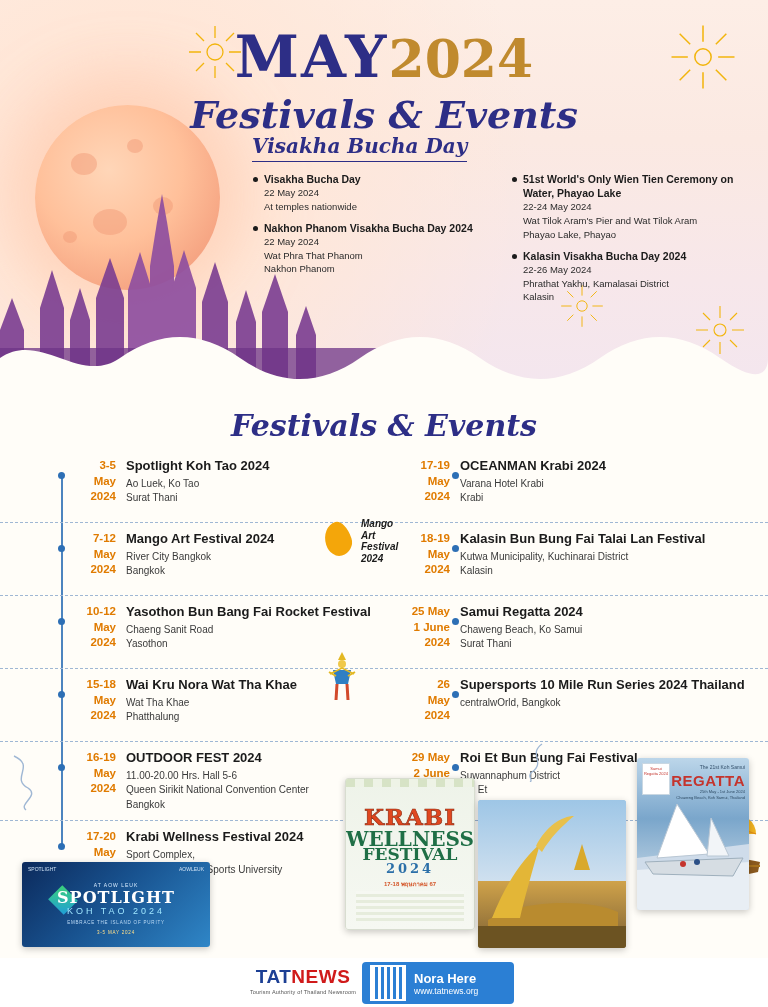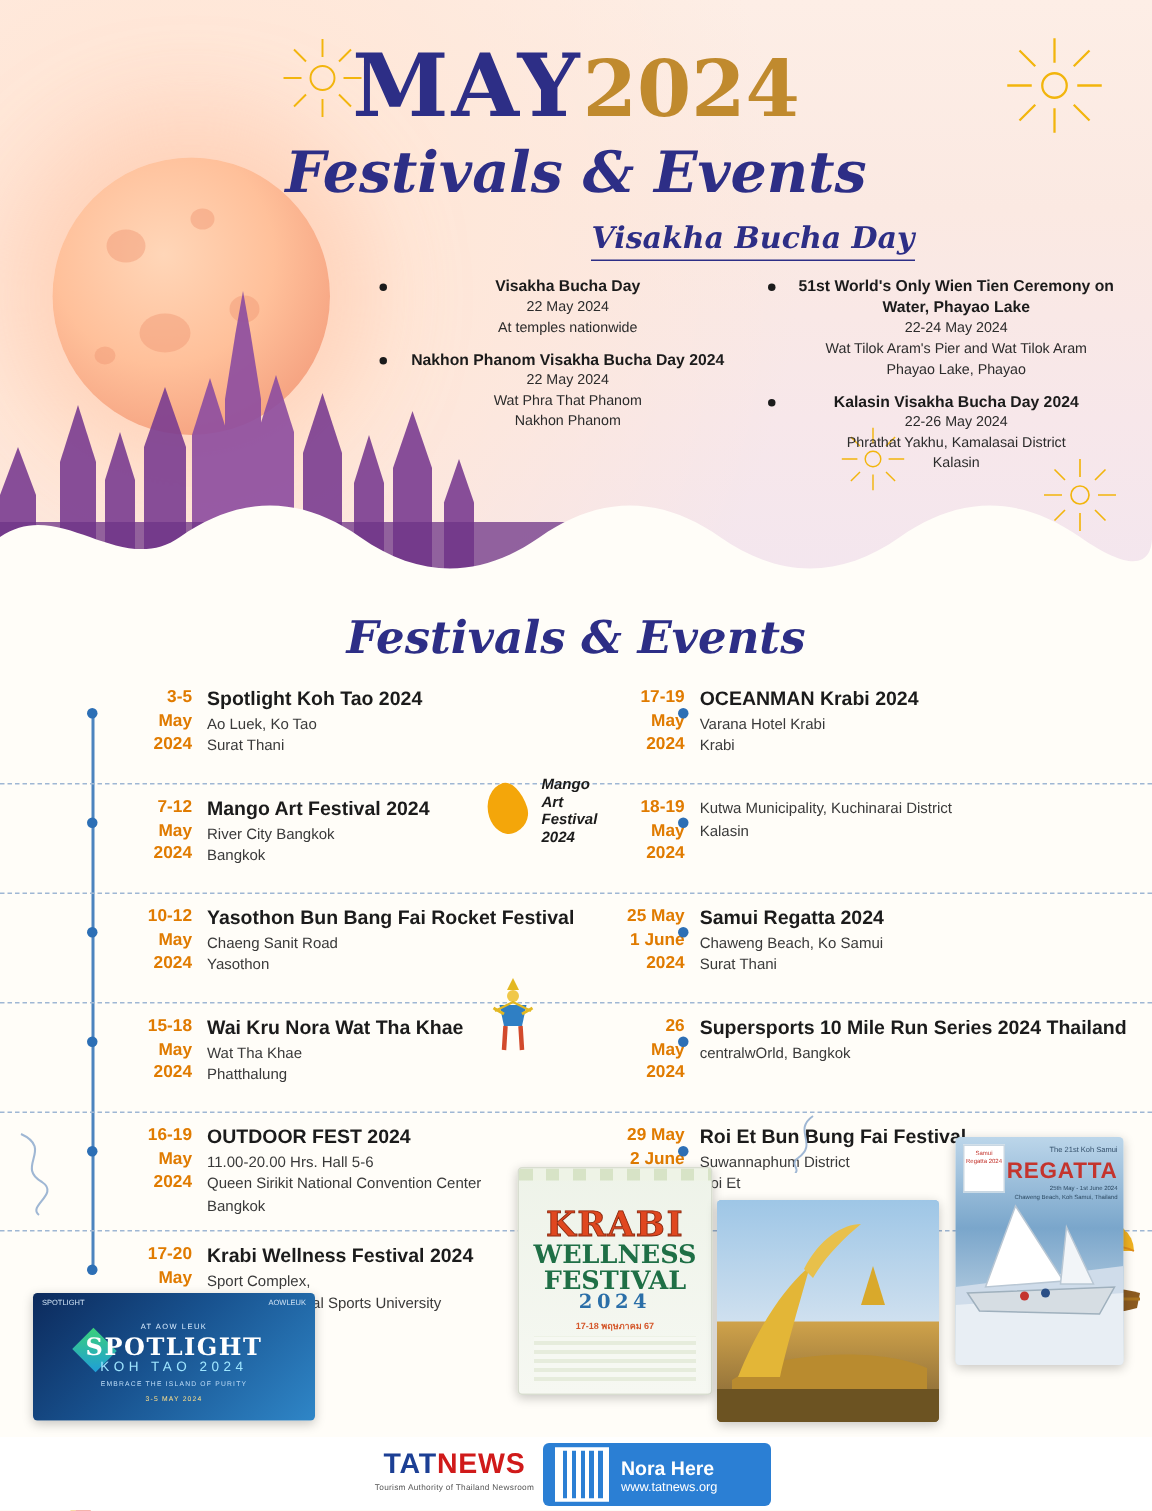--- a/index.html
+++ b/index.html
@@ -41,21 +41,21 @@
     font-family:"DejaVu Serif", serif;font-size:52px;color:#c08a2e;font-weight:bold;
     display:inline-block;line-height:1;
   }
   .title-sub{
     font-family:"DejaVu Serif", serif;font-size:38px;color:#2d2e86;margin-top:6px;
     font-style:italic;font-weight:bold;
   }
 
   
   .visakha{
-    position:absolute;left:252px;top:146px;width:500px;text-align:center;
+    position:absolute;left:252px;top:134px;width:500px;
   }
   .visakha-title{
     font-family:"DejaVu Serif", serif;font-size:20px;color:#2d2e86;font-weight:bold;
     border-bottom:1.5px solid #2d2e86;display:inline-block;padding-bottom:3px;font-style:italic;
   }
   .vis-cols{display:flex;gap:18px;margin-top:10px;}
   .vis-col{width:242px;}
   .vis-item{margin-bottom:7px;}
   .vis-head{
     font-size:10.5px;color:#1b1b1b;font-weight:bold;line-height:1.35;
@@ -72,21 +72,21 @@
     position:absolute;left:0;top:398px;width:768px;height:560px;background:#fffdf8;
   }
   .section-title{
     position:absolute;left:0;top:10px;width:768px;text-align:center;
     font-family:"DejaVu Serif", serif;font-size:30px;color:#2d2e86;font-weight:bold;font-style:italic;
   }
 
   .timeline{position:absolute;left:0;top:52px;width:768px;}
   .row{
     position:relative;display:flex;border-bottom:1px dashed #9fb7d4;
-    min-height:56px;padding:8px 0 8px 12px;
+    min-height:56px;padding:8px 0 8px 0;
   }
   .row.last{border-bottom:none;}
   .cell{display:flex;gap:10px;}
   .cell-left{width:384px;padding-left:72px;box-sizing:border-box;}
   .cell-right{width:384px;padding-left:22px;box-sizing:border-box;}
   .date{
     width:44px;text-align:right;flex:0 0 44px;color:#e07b00;font-weight:bold;
     font-size:11.5px;line-height:1.35;
   }
   .date .d-line{display:block;}
@@ -359,20 +359,21 @@
 Bangkok</div>
           </div>
         </div>
         <div class="cell cell-right">
           <div class="date">
             <span class="d-line">18-19</span>
             <span class="d-line">May</span>
             <span class="d-line">2024</span>
           </div>
           <div class="info">
+            <div class="ev-title">Kalasin Bun Bung Fai Talai Lan Festival</div>
             <div class="ev-sub" style="white-space:pre-line;">Kutwa Municipality, Kuchinarai District
 Kalasin</div>
           </div>
         </div>
       </div>
 
       <div class="row">
         <div class="dot"></div>
         <div class="dot-r"></div>
         <div class="cell cell-left">
@@ -503,21 +504,21 @@
     <div class="cap pst-title" style="top:26px;font-size:16px;color:#ffffff;letter-spacing:1px;">SPOTLIGHT</div>
     <div class="cap" style="top:44px;font-size:9px;color:#9fe6ff;letter-spacing:3px;">KOH TAO 2024</div>
     <div class="cap" style="top:20px;font-size:5px;color:#d8ecff;letter-spacing:1px;">AT AOW LEUK</div>
     <div class="cap" style="top:58px;font-size:4.5px;color:#bddcf7;letter-spacing:.8px;">EMBRACE THE ISLAND OF PURITY</div>
     <div class="cap" style="top:68px;font-size:4.5px;color:#ffe08a;letter-spacing:.8px;">3-5 MAY 2024</div>
   </div>
 
   <div class="thumb poster-krabi">
     <div style="position:absolute;left:0;top:0;width:100%;height:8px;background:repeating-linear-gradient(90deg,#d7e3c6 0 9px,#eef3e6 9px 18px);"></div>
     <div class="cap pst-title" style="top:24px;font-size:23px;color:#e0471f;letter-spacing:1px;-webkit-text-stroke:.6px #8a2a10;">KRABI</div>
-    <div class="cap pst-title" style="top:48px;font-size:17px;color:#1f6f46;">WELLNESS</div>
+    <div class="cap pst-title" style="top:48px;font-size:20px;color:#1f6f46;">WELLNESS</div>
     <div class="cap pst-title" style="top:65px;font-size:17px;color:#1f6f46;">FESTIVAL</div>
     <div class="cap pst-title" style="top:82px;font-size:13px;color:#2b6fa8;letter-spacing:3px;">2024</div>
     <div class="cap" style="top:100px;font-size:6px;color:#d4572a;font-weight:bold;">17-18 พฤษภาคม 67</div>
     <div style="position:absolute;left:10px;top:112px;right:10px;height:30px;background:repeating-linear-gradient(0deg,#e6ecdc 0 3px,#f6f8f2 3px 6px);"></div>
   </div>
 
   <div class="thumb poster-barge">
     <div style="position:absolute;left:0;top:0;width:100%;height:55%;background:linear-gradient(180deg,#9ec6e6,#cfe0ef);"></div>
     <svg viewBox="0 0 148 148" style="position:absolute;inset:0;width:100%;height:100%;">
       <path d="M10 120 C40 100, 110 98, 140 112 L140 130 C100 142, 40 142, 10 132 Z" fill="#b98b2f"></path>

